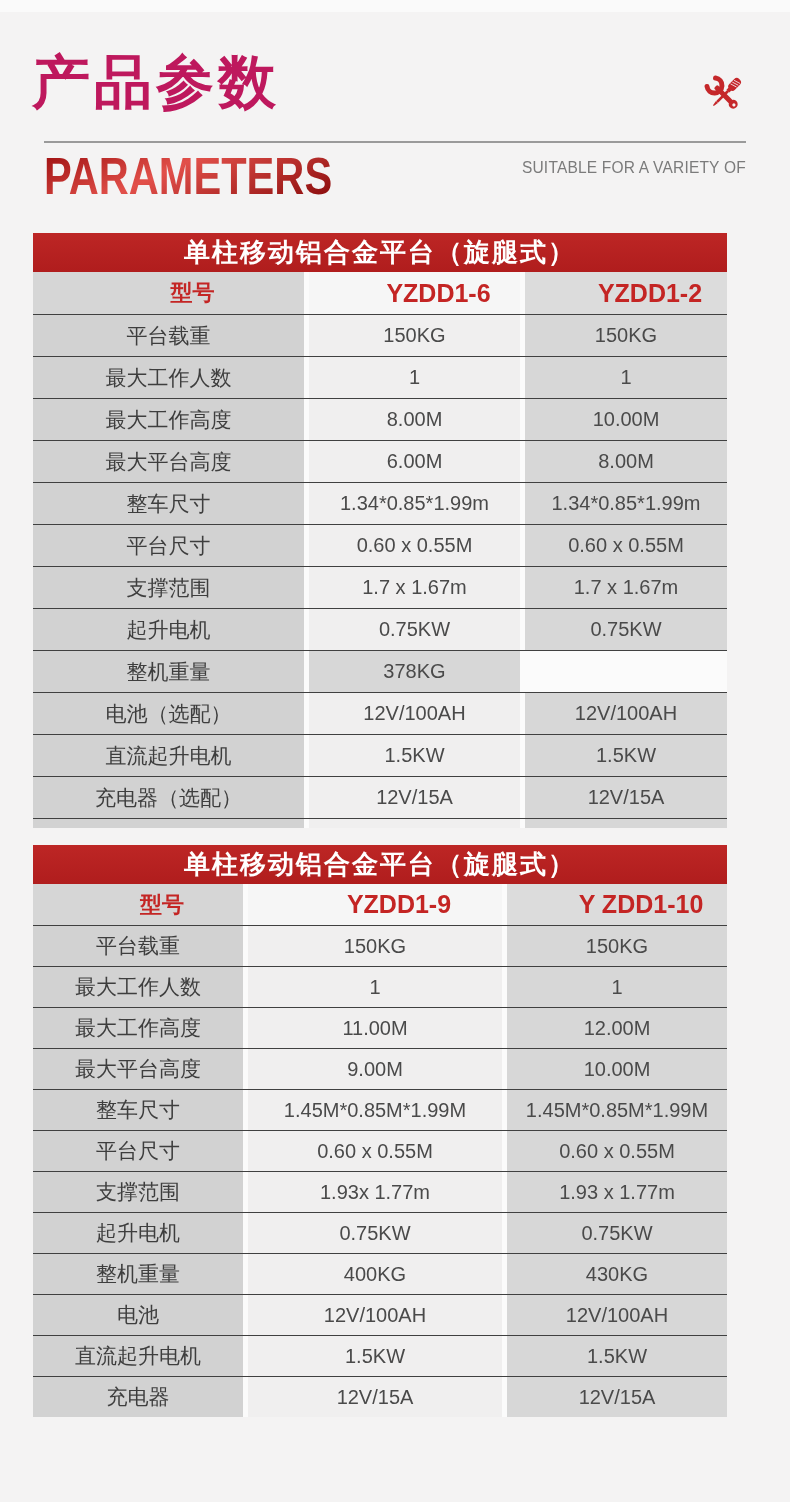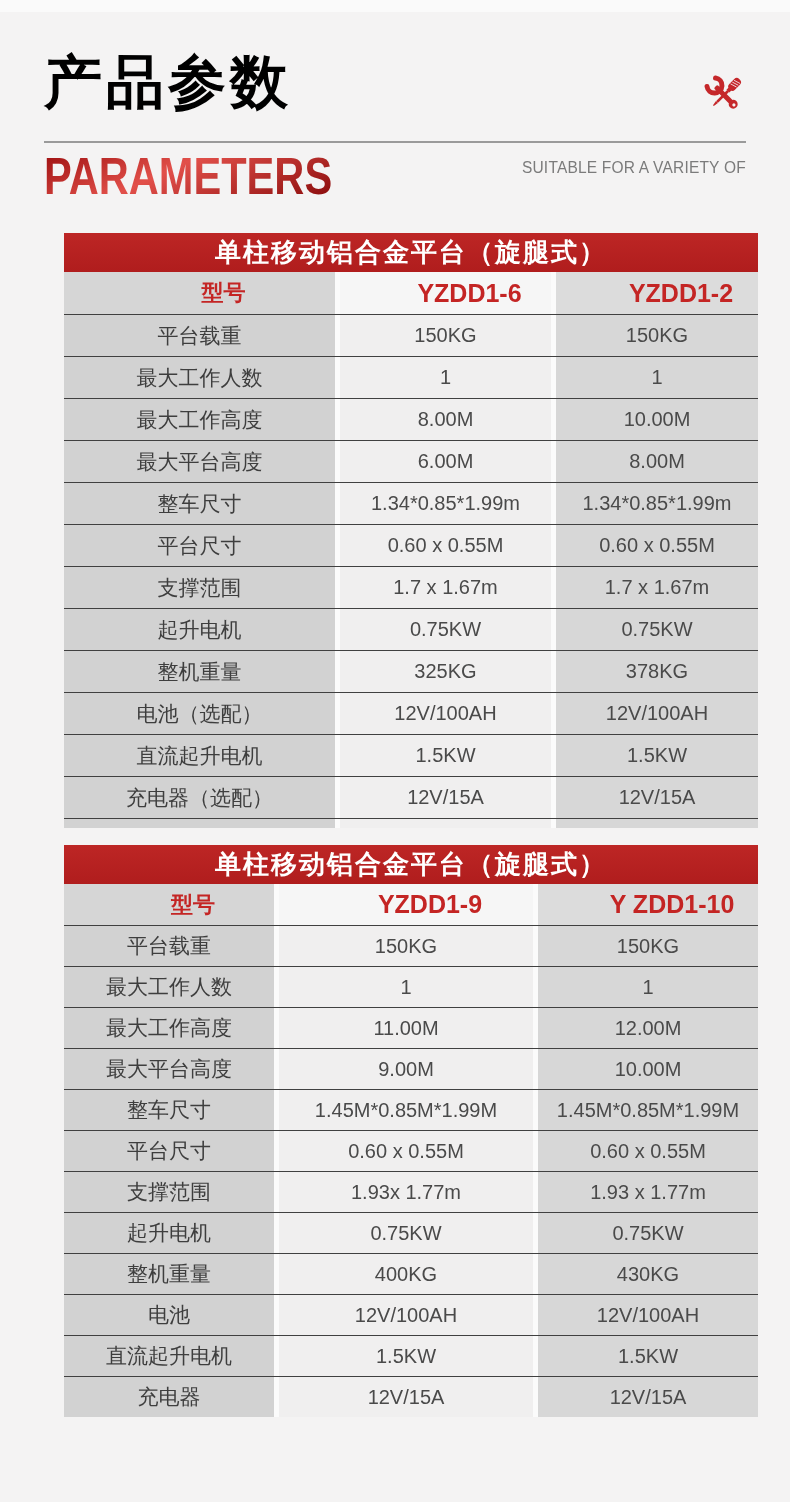--- a/index.html
+++ b/index.html
@@ -5,40 +5,40 @@
   html,body{margin:0;padding:0;}
   body{
     width:790px;height:1502px;position:relative;overflow:hidden;
     background:#f4f3f3;
     font-family:"Liberation Sans","DejaVu Sans",sans-serif;
   }
   .topstrip{position:absolute;top:0;left:0;width:100%;height:12px;background:#fafafa;}
 
   
   .title-cn{
-    position:absolute;left:44px;top:44px;margin:0;
-    font-size:58px;font-weight:900;letter-spacing:4px;color:#000000;
+    position:absolute;left:32px;top:44px;margin:0;
+    font-size:58px;font-weight:900;letter-spacing:4px;color:#be185d;
   }
   .rule{position:absolute;left:44px;top:141px;width:702px;height:2px;background:#9a9a9a;}
   .title-en{
     position:absolute;left:44px;top:150px;
     font-size:52px;font-weight:900;line-height:1;
     transform:scaleX(.8);transform-origin:left top;
     background:linear-gradient(160deg,#a31515 5%,#e2504a 42%,#8e0f0f 95%);
     -webkit-background-clip:text;background-clip:text;color:transparent;
   }
   .tagline{
     position:absolute;right:44px;top:159px;
     font-size:16px;color:#7b7b7b;letter-spacing:.2px;
     transform:scaleX(.97);transform-origin:right top;
   }
   .tools{position:absolute;left:699px;top:70px;width:50px;height:50px;}
 
   
-  .spec-table{position:absolute;left:64px;width:694px;}
+  .spec-table{position:absolute;left:33px;width:694px;}
   #table-0{top:233px;--rh:42px;--cols:271px 211px 1fr;}
   #table-1{top:845px;--rh:41px;--cols:210px 254px 1fr;}
   .bar{
     height:39px;display:flex;align-items:center;justify-content:center;
     background:linear-gradient(180deg,#bd2625,#b01d1d);
     color:#fff;font-size:26px;font-weight:700;letter-spacing:2px;
   }
   .row{
     display:grid;grid-template-columns:var(--cols);column-gap:5px;
     background:#fbfbfb;height:var(--rh);box-sizing:border-box;
@@ -129,21 +129,20 @@
       <div class="cell c2">1.7 x 1.67m</div>
       <div class="cell c3">1.7 x 1.67m</div>
     </div>
     <div class="row">
       <div class="cell c1">起升电机</div>
       <div class="cell c2">0.75KW</div>
       <div class="cell c3">0.75KW</div>
     </div>
     <div class="row">
       <div class="cell c1">整机重量</div>
-      <div class="cell c2">325KG</div>
       <div class="cell c3">378KG</div>
     </div>
     <div class="row">
       <div class="cell c1">电池（选配）</div>
       <div class="cell c2">12V/100AH</div>
       <div class="cell c3">12V/100AH</div>
     </div>
     <div class="row">
       <div class="cell c1">直流起升电机</div>
       <div class="cell c2">1.5KW</div>

